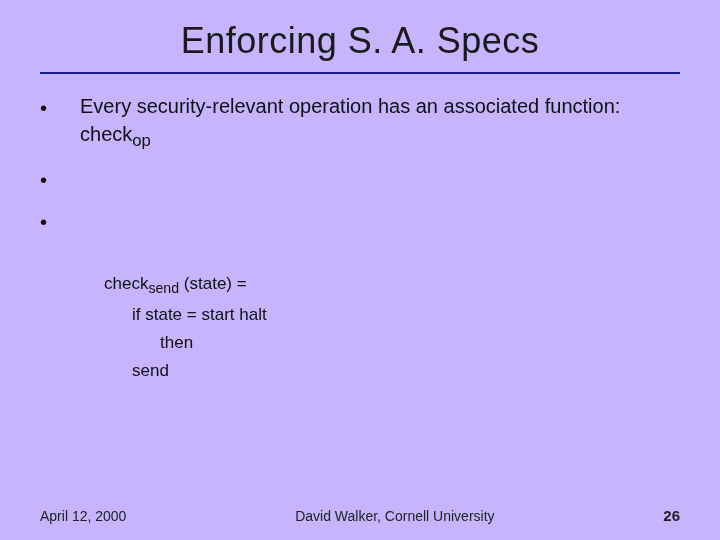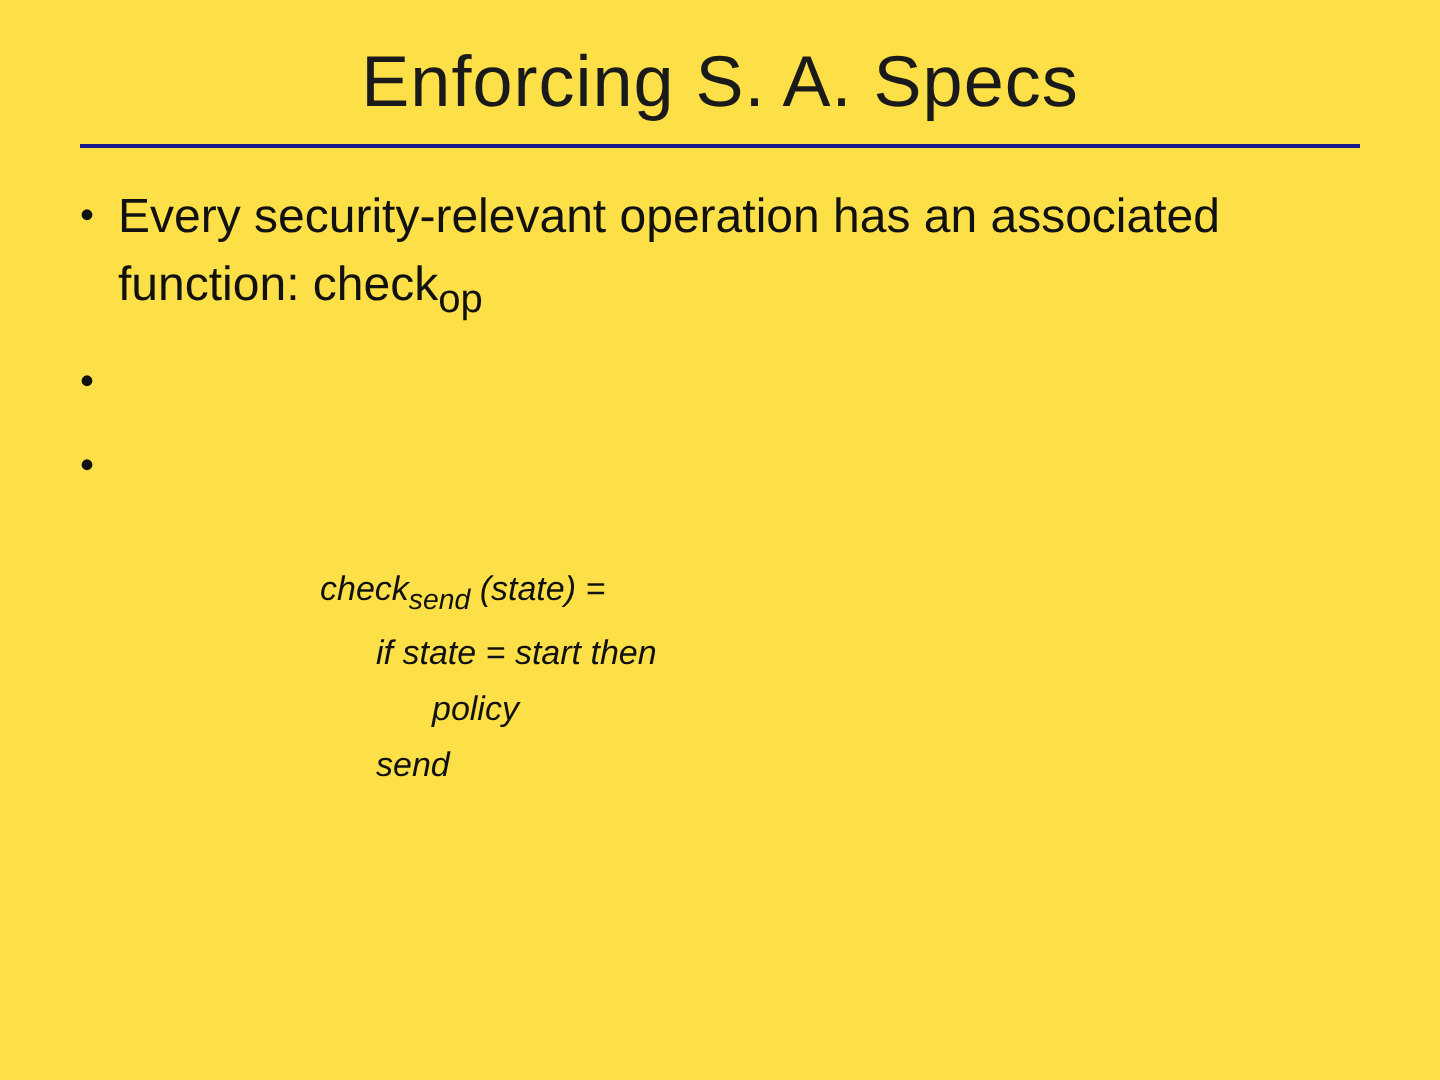--- a/index.html
+++ b/index.html
@@ -9,21 +9,21 @@
       height: 540px;
       background: #ffffff;
       font-family: Arial, Helvetica, sans-serif;
       overflow: hidden;
       position: relative;
     }
 
     .slide {
       width: 720px;
       height: 540px;
-      background: #fde047;
+      background: #c4b5fd;
       display: flex;
       flex-direction: column;
       padding: 20px 40px 16px 40px;
     }
 
     .title-area {
       text-align: center;
       padding-bottom: 10px;
       border-bottom: 2px solid #1a1a8c;
       margin-bottom: 18px;
@@ -59,34 +59,34 @@
 
     .bullet-dot {
       margin-right: 12px;
       margin-top: 2px;
       font-size: 20px;
       color: #111;
       flex-shrink: 0;
     }
 
     .bullet-text {
-      font-size: 24px;
+      font-size: 20px;
       color: #111;
       line-height: 1.4;
+      margin-left: 21px;
     }
 
     .code-block {
       font-family: Arial, Helvetica, sans-serif;
       font-size: 17px;
       color: #111;
       line-height: 1.65;
       text-align: left;
-      margin-left: 120px;
+      margin-left: 64px;
       margin-top: 4px;
-      font-style: italic;
     }
 
     .code-line {
       display: block;
     }
 
     .indent1 {
       padding-left: 28px;
     }
 
@@ -148,21 +148,26 @@
       </li>
 
       <li class="bullet-item">
         <span class="bullet-dot">•</span>
       </li>
 
     </ul>
 
     <div class="code-block">
       <span class="code-line">check<sub>send</sub> (state) =</span>
-      <span class="code-line indent1">if state = start then</span>
-      <span class="code-line indent2">policy</span>
+      <span class="code-line indent1">if state = start halt</span>
+      <span class="code-line indent2">then</span>
       <span class="code-line indent1">send</span>
     </div>
 
   </div>
 
+  <div class="footer">
+    <span class="footer-left">April 12, 2000</span>
+    <span class="footer-center">David Walker, Cornell University</span>
+    <span class="footer-right">26</span>
+  </div>
 
 </div>
 
 </body></html>

